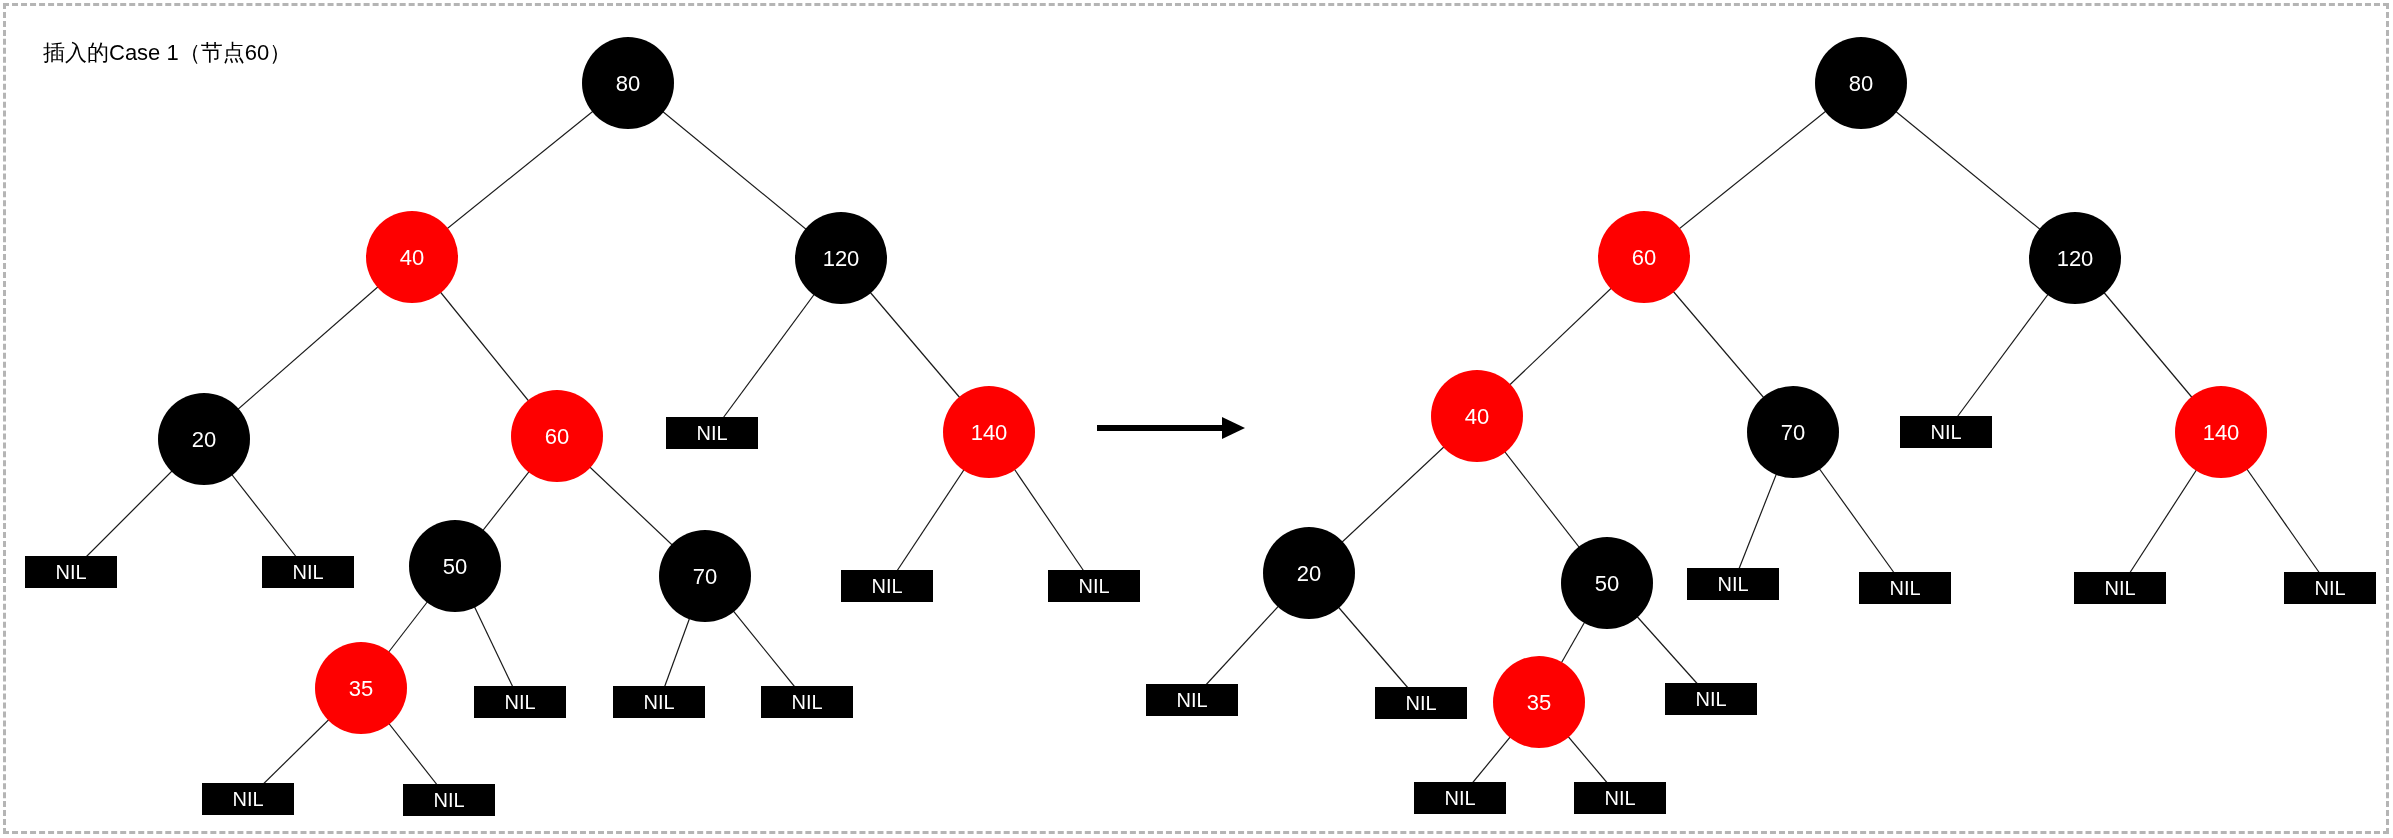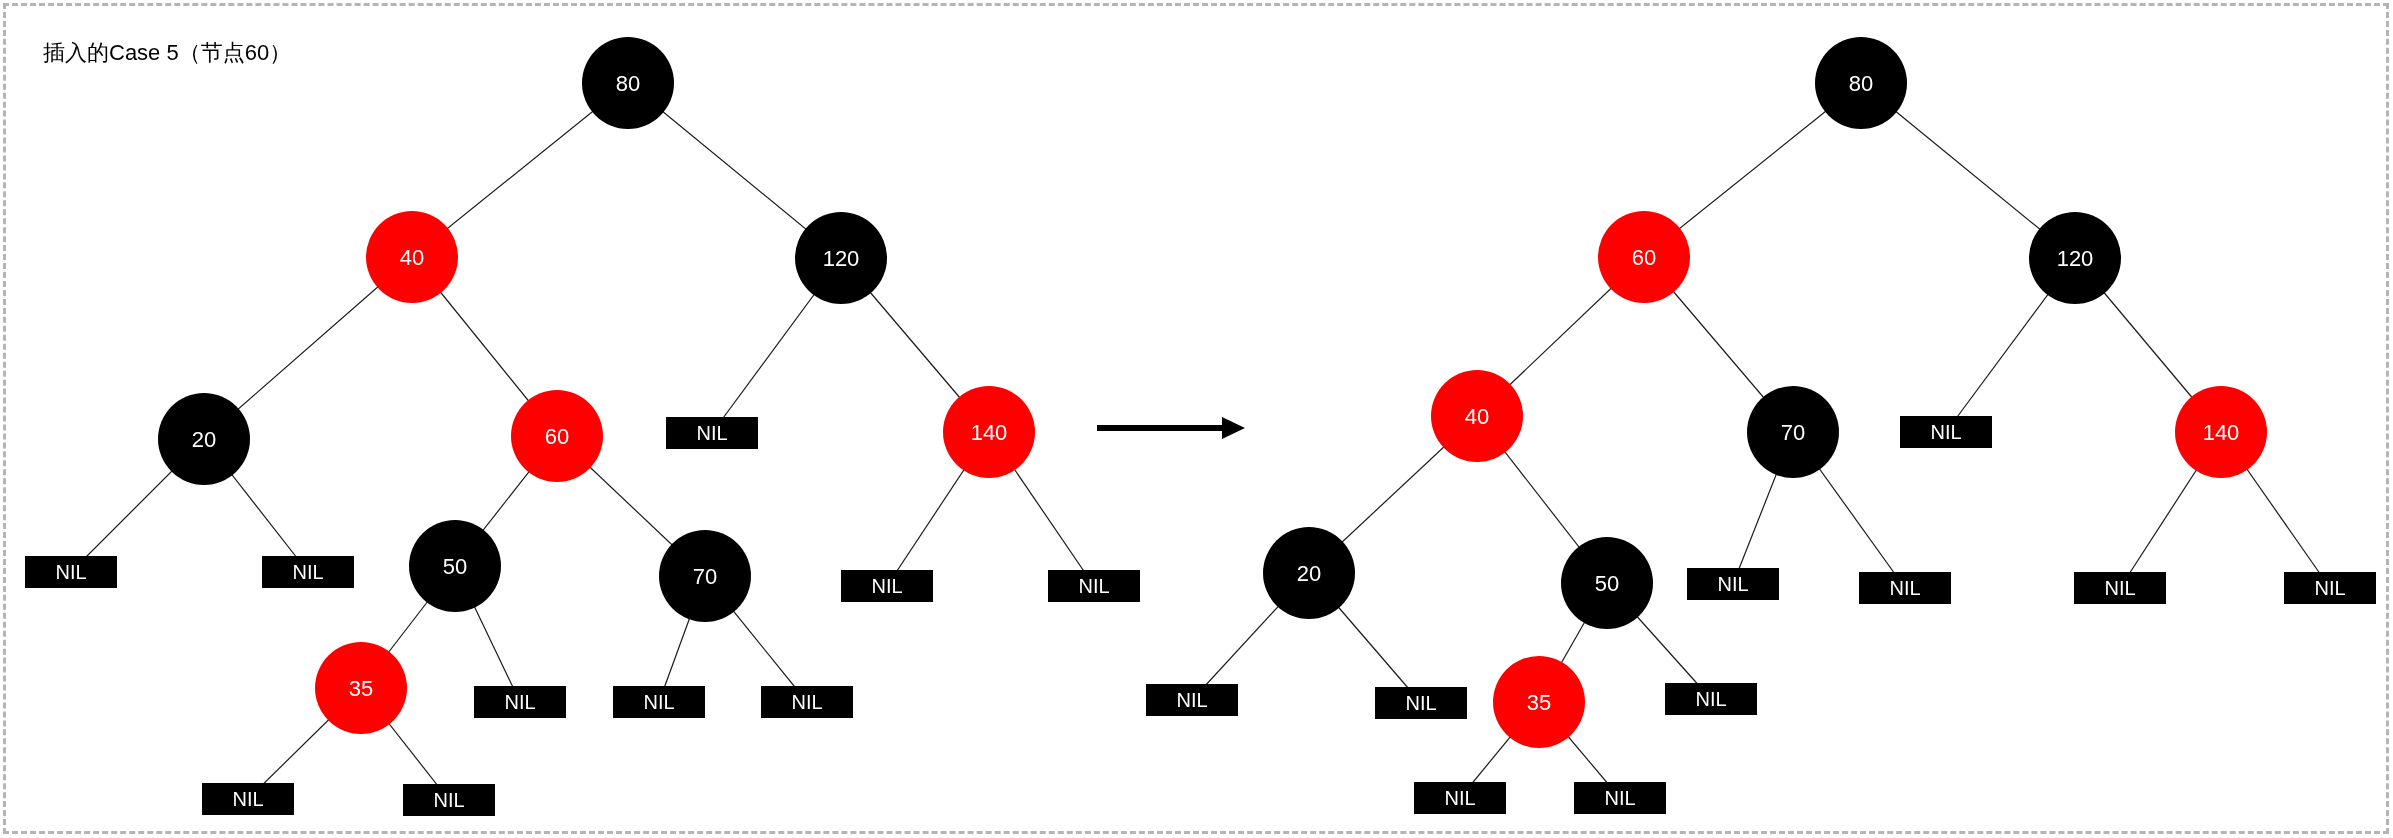--- a/index.html
+++ b/index.html
@@ -40,21 +40,21 @@
   }
   #scene text {
     font-family: "Liberation Sans", sans-serif;
   }
 </style>
 </head>
 <body>
 
 <div id="canvas">
   <div id="frame"></div>
-  <div id="title">插入的Case 5（节点60）</div>
+  <div id="title">插入的Case 1（节点60）</div>
   <svg id="scene" width="2393" height="838" viewBox="0 0 2393 838">
       <g>
         <line x1="628" y1="83" x2="412" y2="257" stroke="#1a1a1a" stroke-width="1.2"></line>
         <line x1="628" y1="83" x2="841" y2="258" stroke="#1a1a1a" stroke-width="1.2"></line>
         <line x1="412" y1="257" x2="204" y2="439" stroke="#1a1a1a" stroke-width="1.2"></line>
         <line x1="412" y1="257" x2="557" y2="436" stroke="#1a1a1a" stroke-width="1.2"></line>
         <line x1="841" y1="258" x2="712" y2="433" stroke="#1a1a1a" stroke-width="1.2"></line>
         <line x1="841" y1="258" x2="989" y2="432" stroke="#1a1a1a" stroke-width="1.2"></line>
         <line x1="204" y1="439" x2="71" y2="572" stroke="#1a1a1a" stroke-width="1.2"></line>
         <line x1="204" y1="439" x2="308" y2="572" stroke="#1a1a1a" stroke-width="1.2"></line>

